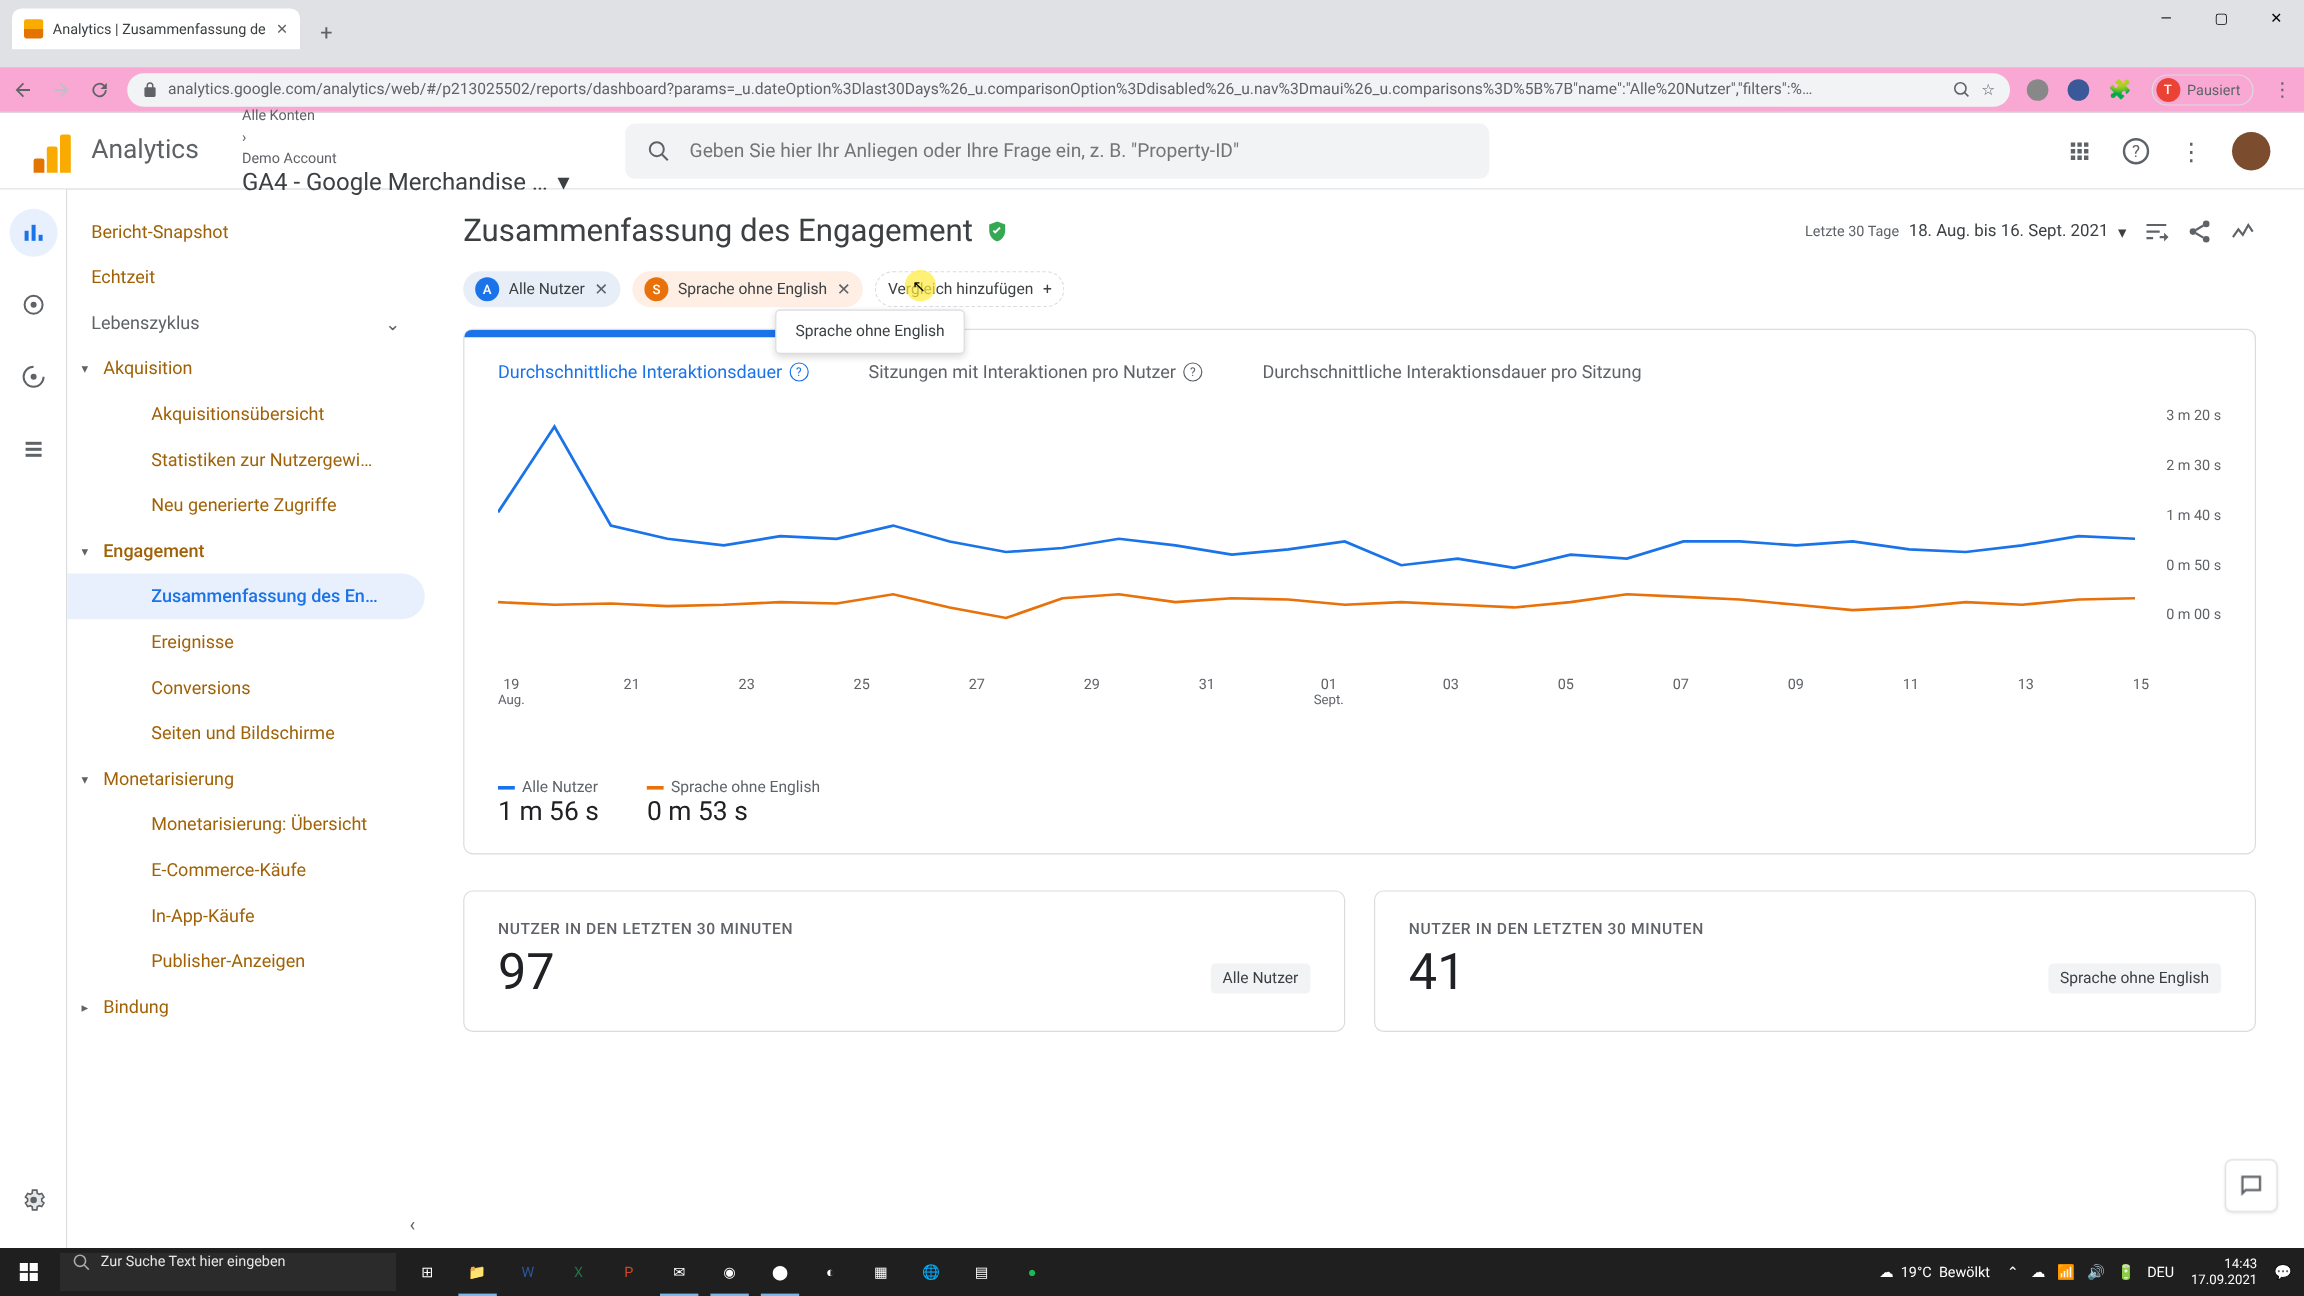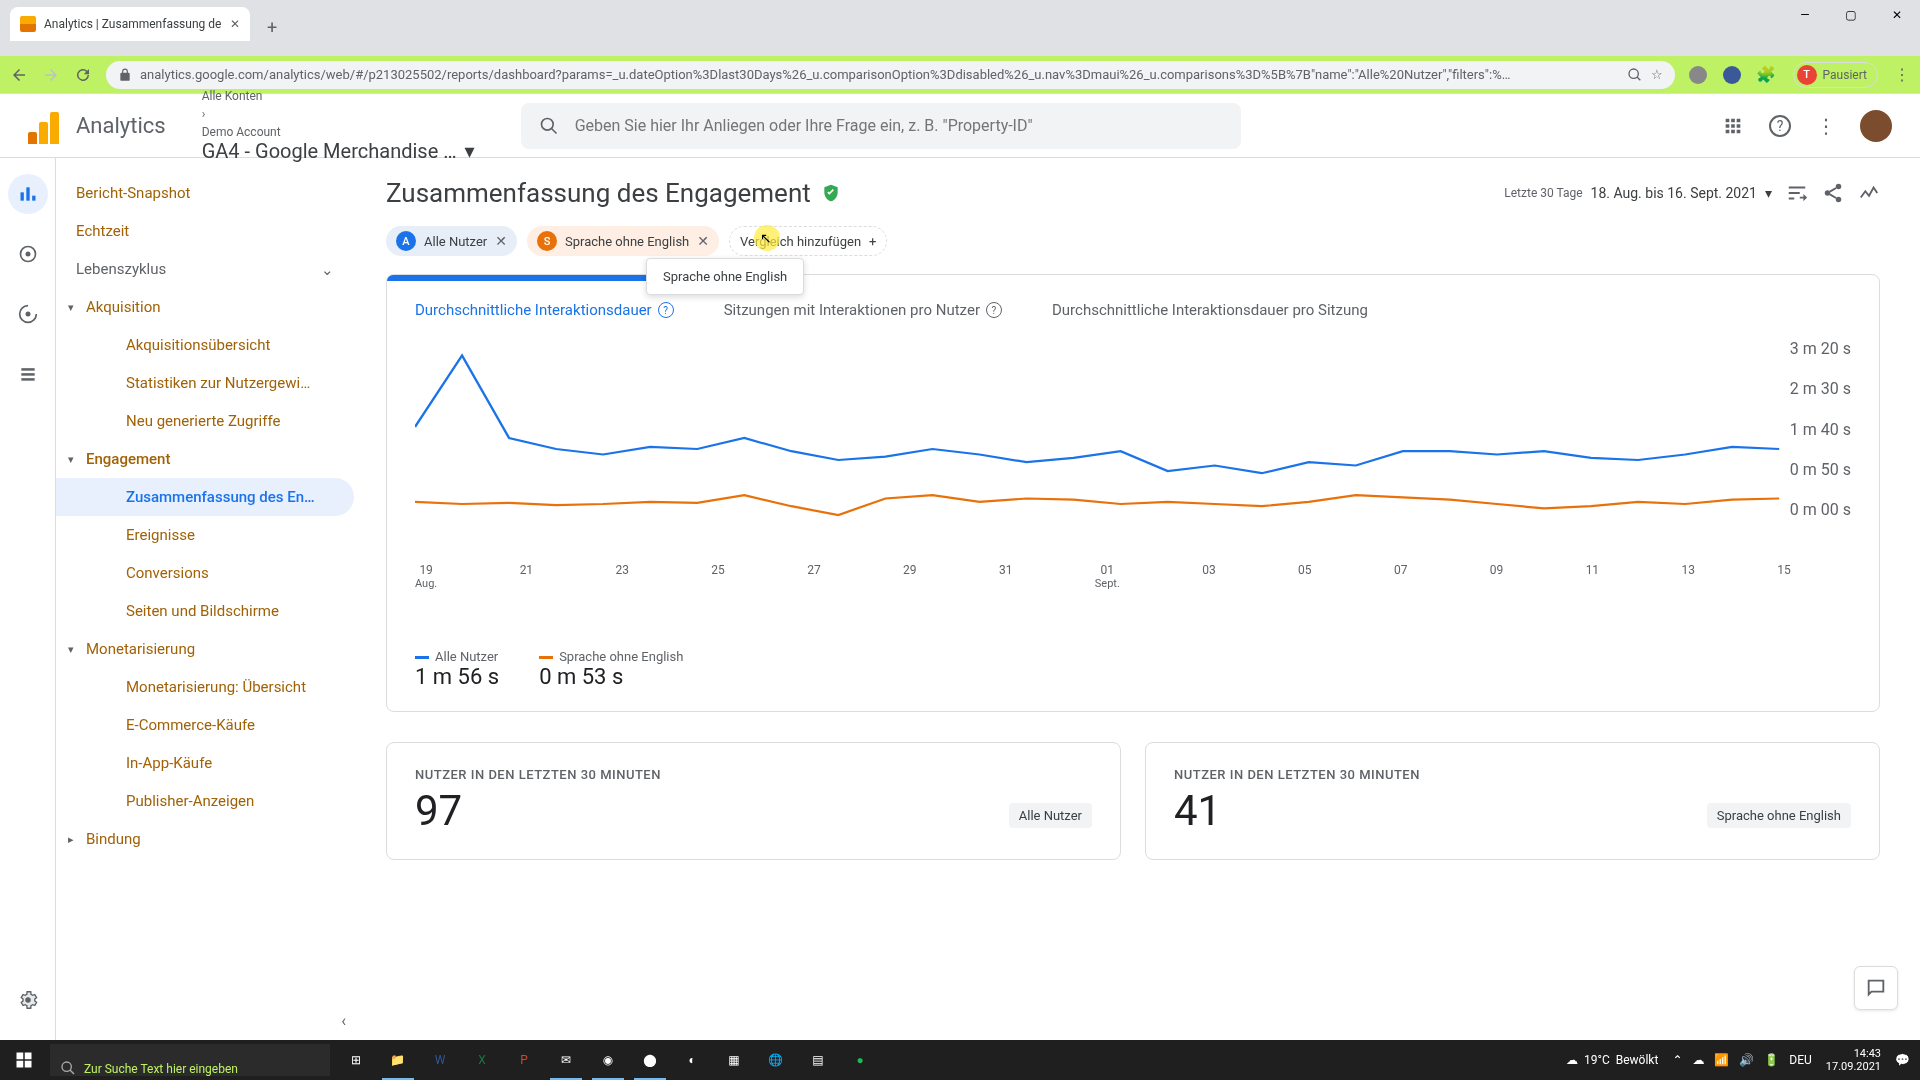--- a/index.html
+++ b/index.html
@@ -7,21 +7,21 @@
 
 
 .browser-chrome { background: #dfe1e5; height: 56px; display: flex; flex-direction: column; }
 .tab-bar { height: 41px; display: flex; align-items: flex-end; padding-left: 10px; }
 .tab { background: #fff; height: 34px; width: 240px; border-radius: 8px 8px 0 0; display: flex; align-items: center; padding: 0 10px; font-size: 12px; color: #3c4043; gap: 8px; }
 .tab-favicon { width: 16px; height: 16px; background: linear-gradient(#f9ab00 50%, #e37400 50%); border-radius: 2px; }
 .tab-close { margin-left: auto; color: #5f6368; cursor: pointer; }
 .new-tab { width: 28px; height: 28px; display: flex; align-items: center; justify-content: center; color: #5f6368; font-size: 18px; margin-left: 8px; cursor: pointer; }
 .window-controls { position: absolute; right: 0; top: 0; display: flex; }
 .win-btn { width: 46px; height: 30px; display: flex; align-items: center; justify-content: center; color: #000; font-size: 12px; cursor: pointer; }
-.addr-bar { background: #bef264; height: 38px; display: flex; align-items: center; padding: 0 10px; gap: 14px; border-bottom: 1px solid #dadce0; }
+.addr-bar { background: #f9a8d4; height: 38px; display: flex; align-items: center; padding: 0 10px; gap: 14px; border-bottom: 1px solid #dadce0; }
 .nav-icon { color: #5f6368; cursor: pointer; display: flex; }
 .nav-icon.disabled { color: #bdc1c6; }
 .url-field { flex: 1; background: #f1f3f4; height: 28px; border-radius: 14px; display: flex; align-items: center; padding: 0 12px; font-size: 13px; color: #5f6368; gap: 8px; }
 .url-text { white-space: nowrap; overflow: hidden; text-overflow: ellipsis; }
 .addr-right { display: flex; align-items: center; gap: 16px; }
 .ext-icon { width: 18px; height: 18px; border-radius: 50%; background: #888; }
 .profile-chip { display: flex; align-items: center; gap: 6px; border: 1px solid #dadce0; border-radius: 14px; padding: 2px 10px 2px 3px; font-size: 12px; color: #5f6368; }
 .profile-avatar { width: 20px; height: 20px; border-radius: 50%; background: #ea4335; color: #fff; display: flex; align-items: center; justify-content: center; font-size: 11px; font-weight: 500; }
 
 
@@ -85,21 +85,21 @@
 
 .card { background: #fff; border: 1px solid #dadce0; border-radius: 8px; margin-left: 20px; }
 .card-top-border { height: 6px; background: #1a73e8; border-radius: 8px 8px 0 0; width: 23%; }
 .metric-tabs { display: flex; gap: 50px; padding: 20px 28px; }
 .metric-tab { font-size: 15px; color: #5f6368; cursor: pointer; display: flex; align-items: center; gap: 6px; }
 .metric-tab.active { color: #1a73e8; }
 .help-icon { width: 16px; height: 16px; border: 1.5px solid currentColor; border-radius: 50%; display: inline-flex; align-items: center; justify-content: center; font-size: 10px; }
 
 .chart-area { position: relative; height: 300px; padding: 0 28px 20px 28px; }
 .chart-svg { width: 100%; height: 220px; }
-.y-labels { position: absolute; right: 28px; top: 0; height: 180px; display: flex; flex-direction: column; justify-content: space-between; font-size: 16px; color: #5f6368; text-align: left; }
+.y-labels { position: absolute; right: 28px; top: 0; height: 180px; display: flex; flex-direction: column; justify-content: space-between; font-size: 12px; color: #5f6368; text-align: left; }
 .x-labels { display: flex; justify-content: space-between; padding: 4px 60px 0 0; font-size: 12px; color: #5f6368; }
 .x-tick { text-align: center; }
 .x-tick .month { font-size: 11px; }
 .legend { display: flex; gap: 40px; padding: 10px 28px 22px 28px; }
 .legend-item { font-size: 13px; color: #5f6368; }
 .legend-swatch { display: inline-block; width: 14px; height: 3px; vertical-align: middle; margin-right: 6px; }
 .legend-value { font-size: 22px; color: #202124; }
 
 
 .users-row { display: flex; gap: 24px; margin: 30px 0 0 20px; }
@@ -107,21 +107,21 @@
 .users-label { font-size: 13px; color: #5f6368; letter-spacing: 0.5px; font-weight: 500; text-transform: uppercase; }
 .users-value { font-size: 42px; color: #202124; margin-top: 4px; }
 .users-badge { position: absolute; right: 28px; top: 60px; background: #f1f3f4; padding: 5px 10px; border-radius: 4px; font-size: 13px; color: #3c4043; }
 
 
 .feedback-btn { position: fixed; right: 22px; bottom: 70px; width: 44px; height: 44px; border: 1px solid #dadce0; border-radius: 6px; background: #fff; display: flex; align-items: center; justify-content: center; box-shadow: 0 1px 3px rgba(0,0,0,0.1); cursor: pointer; color: #5f6368; }
 
 
 .taskbar { position: fixed; bottom: 0; left: 0; right: 0; height: 40px; background: #1f1f1f; display: flex; align-items: center; color: #fff; font-size: 12px; }
 .start-btn { width: 48px; height: 40px; display: flex; align-items: center; justify-content: center; }
-.task-search { background: #2b2b2b; height: 32px; width: 280px; display: flex; align-items: flex-end; padding: 0 10px; color: #bef264; gap: 8px; margin-left: 2px; }
+.task-search { background: #2b2b2b; height: 32px; width: 280px; display: flex; align-items: flex-start; padding: 0 10px; color: #e5e5e5; gap: 8px; margin-left: 2px; }
 .task-icons { display: flex; gap: 2px; margin-left: 6px; }
 .task-icon { width: 40px; height: 40px; display: flex; align-items: center; justify-content: center; position: relative; }
 .task-icon.active::after { content: ''; position: absolute; bottom: 0; left: 4px; right: 4px; height: 2px; background: #76b9ed; }
 .task-right { margin-left: auto; display: flex; align-items: center; gap: 14px; padding-right: 10px; }
 .weather { display: flex; align-items: center; gap: 6px; }
 .tray-icons { display: flex; gap: 10px; align-items: center; }
 .clock { text-align: right; line-height: 1.2; font-size: 11px; }
 
 svg { display: block; }
 </style>

